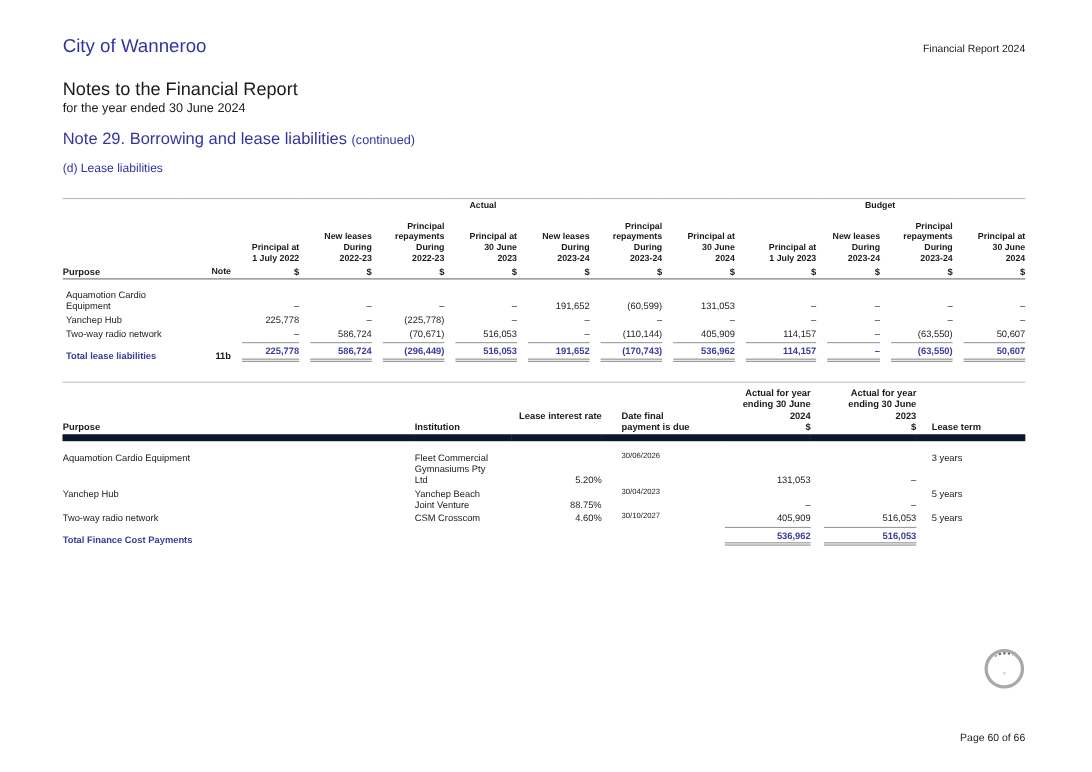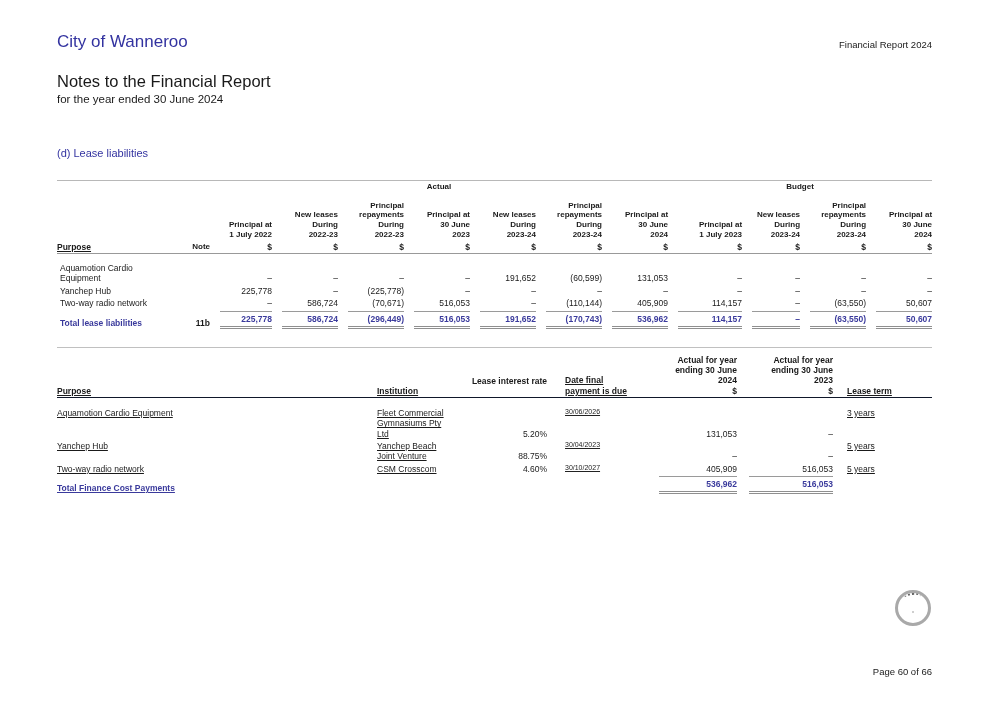--- a/index.html
+++ b/index.html
@@ -18,41 +18,41 @@
   .noteh   { position:absolute; left:57px; top:118px; font-size:15px; color:#3333a0; }
   .noteh .cont { font-size:11.5px; }
   .sectl   { position:absolute; left:57px; top:147px; font-size:11px; color:#3333a0; }
 
   
   table { border-collapse:collapse; table-layout:fixed; }
   th, td { font-size:8.5px; line-height:1.22; vertical-align:bottom; padding:0; }
   th { font-weight:bold; }
   .pre { white-space:pre-line; }
   .rt { text-align:right; }
-  .lt { text-align:left;text-decoration:underline; }
+  .lt { text-align:left; }
   .ct { text-align:center; }
 
   
   .t1 { position:absolute; left:57px; top:180px; width:875px; border-top:1px solid #b8b8b8; }
   .t1 .grp th { font-size:8px; height:13px; vertical-align:middle; }
   .t1 .hdr th { font-size:8px; height:47px; padding:2px 0 1px 3px; }
   .t1 .dol th { height:13px; border-bottom:1px solid #999; padding-bottom:1px; }
   .t1 .dol .purp { font-size:8.5px; }
   .t1 .dol .note { font-size:8px; }
   .t1 tbody td { padding:1px 0 1px 3px; }
   .t1 tr.first td { padding-top:9px; }
   .t1 td.pcell { text-align:left; vertical-align:bottom; }
   .t1 tr.total td { font-weight:bold; color:#3a3a9c; }
   .t1 tr.total td.ncell { color:#1a1a1a; }
   .t1 tr.total td { padding-top:2px; }
   .seg { margin-left:7px; border-top:1px solid #9a9a9a; border-bottom:3px double #8f8f8f; padding:2px 0 1px 0; text-align:right; }
 
   
   .t2 { position:absolute; left:57px; top:347px; width:875px; border-top:1px solid #c0c0c0; }
-  .t2 thead th { border-bottom:1px solid #0f172a; height:50px; padding:2px 0 1px 0; }
+  .t2 thead th { border-bottom:6px solid #0f172a; height:50px; padding:2px 0 1px 0; }
   .t2 thead .rate { padding-bottom:11px; }
   .t2 tbody td { padding:1px 0 1px 0; }
   .t2 tr.r1 td { padding-top:10px; }
   .t2 .vt { vertical-align:top; }
   .t2 .date { font-size:7px; color:#222; }
   .t2 tr.total td { font-weight:bold; color:#3a3a9c; padding-top:1px; }
   .t2 .seg2 { border-top:1px solid #9a9a9a; border-bottom:3px double #8f8f8f; padding:2px 0 1px 0; text-align:right; }
   .t2 .seg2.m { margin-left:12px; }
   .t2 .dollar-line { display:block; }
 
@@ -66,20 +66,24 @@
 </style>
 </head>
 <body>
 
 <div class="page">
 
   <div class="brand">City of Wanneroo</div>
   <div class="replbl">Financial Report 2024</div>
   <div class="title">Notes to the Financial Report</div>
   <div class="subtl">for the year ended 30 June 2024</div>
+  <div class="noteh">
+    <span>Note 29. Borrowing and lease liabilities</span>
+    <span class="cont">(continued)</span>
+  </div>
   <div class="sectl">(d) Lease liabilities</div>
 
   <table class="t1">
     <colgroup>
       <col style="width:105px">
         <col style="width:48px">
       <col style="width:62px">
         <col style="width:66px">
         <col style="width:66px">
         <col style="width:66px">

